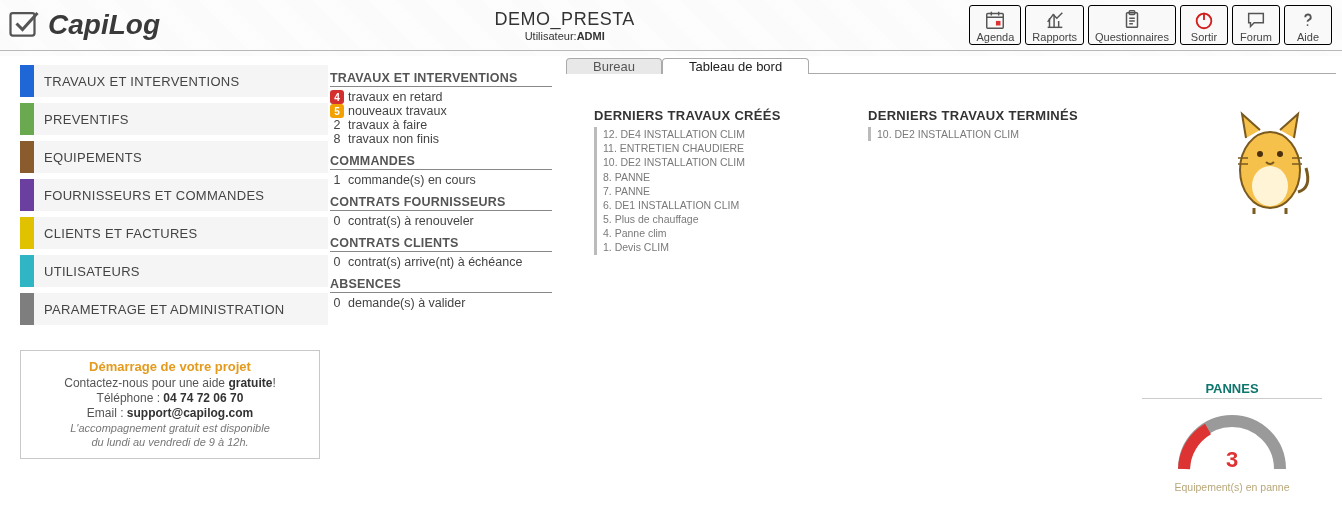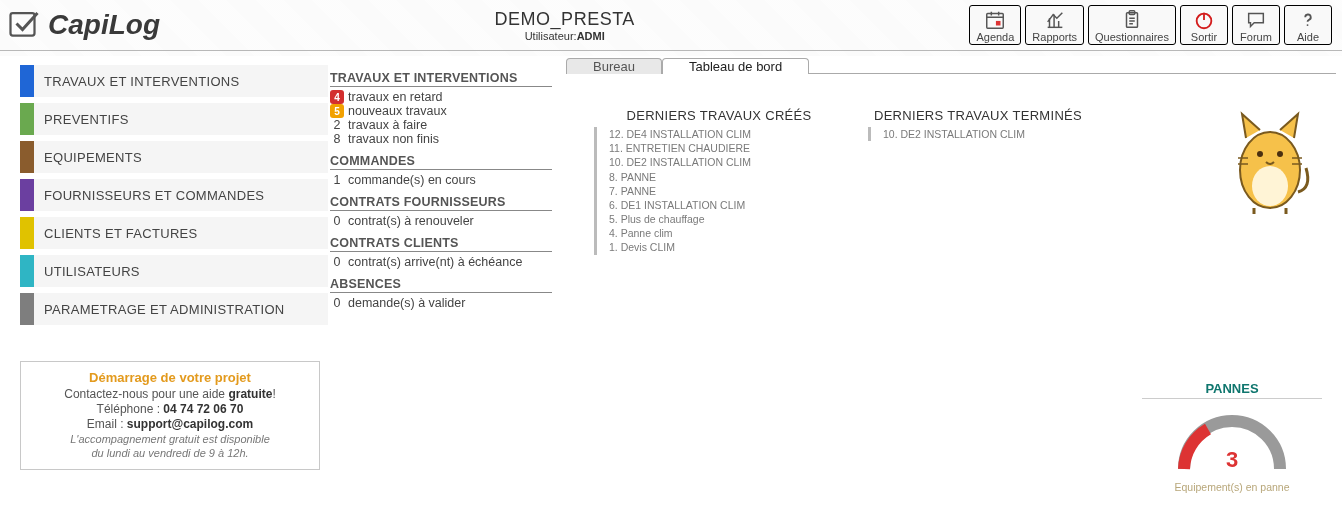--- a/index.html
+++ b/index.html
@@ -47,21 +47,21 @@
   .nav-item .color-bar { width: 14px; height: 100%; }
   .cb-blue   { background: #1f66d6; }
   .cb-green  { background: #6aa94f; }
   .cb-brown  { background: #8a5c2d; }
   .cb-purple { background: #6b3fa0; }
   .cb-yellow { background: #e0c200; }
   .cb-cyan   { background: #2fb5c4; }
   .cb-grey   { background: #7e7e7e; }
 
   .support-box {
-    margin-top: 36px; width: 300px;
+    margin-top: 25px; width: 300px;
     border: 1px solid #c8c8c8; padding: 8px 28px 10px;
     text-align: center; font-size: 12px; color: #555;
   }
   .support-box .title { color: #e39a1d; font-weight: 700; margin-bottom: 2px; font-size: 13px;}
   .support-box .line { margin: 1px 0; }
   .support-box .line b { color:#333; }
   .support-box .small { font-style: italic; font-size: 11px; color:#777; margin-top: 2px;}
 
   
   .stats { width: 232px; padding: 12px 8px 0 2px; font-size: 12.5px; color: #444;}
@@ -77,22 +77,22 @@
   .tab {
     padding: 0 26px; font-size: 13px; border: 1px solid #aaa; border-bottom: none;
     border-top-left-radius: 4px; border-top-right-radius: 4px;
     position: relative; top: 1px; cursor: pointer;
   }
   .tab.inactive { background:#e8e8e8; color:#555; }
   .tab.active   { background:#fff; color:#222; }
 
   .panels { display:flex; gap: 24px; padding: 34px 20px 0 34px;}
 
-  .panel-title { font-size: 13px; font-weight: 400; color:#333; letter-spacing:.3px;text-align:center;}
-  .list { border-left: 3px solid #bbb; padding-left: 12px; margin-top: 4px;}
+  .panel-title { font-size: 13px; font-weight: 700; color:#333; letter-spacing:.3px;}
+  .list { border-left: 3px solid #bbb; padding-left: 6px; margin-top: 4px;}
   .list .item{ font-size: 10.5px; color:#7a7a7a; line-height: 1.35;}
   .panel1{ width: 250px;}
   .panel2{ width: 220px;}
   .mascot{ margin-left:auto; margin-right:10px;}
 
   .pannes { position:absolute; right:20px; top: 330px; width: 180px; text-align:center; }
   .pannes-title { font-size: 13px; font-weight:700; color:#0f766e; border-bottom:1px solid #ccc; padding-bottom:2px; margin-bottom:8px;}
   .gauge { position:relative; width:120px; height:70px; margin:0 auto;}
   .gauge .num { position:absolute; top:40px; left:0; right:0; font-size:22px; font-weight:700; color:#d33;}
   .pannes-sub { font-size:10.5px; color:#b8a77a; margin-top:4px;}

